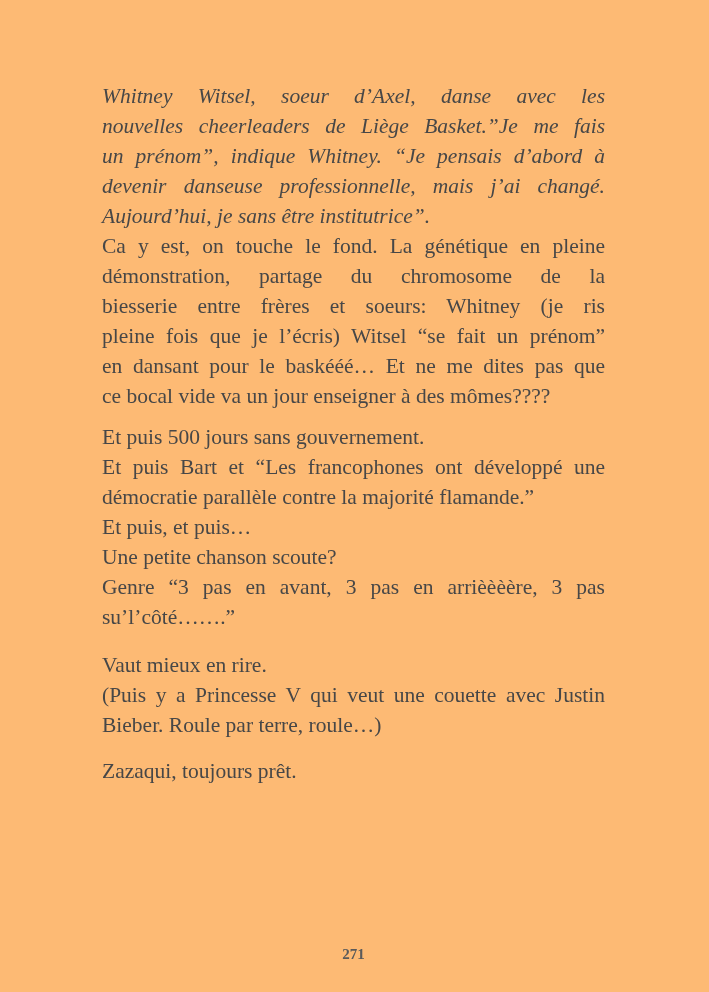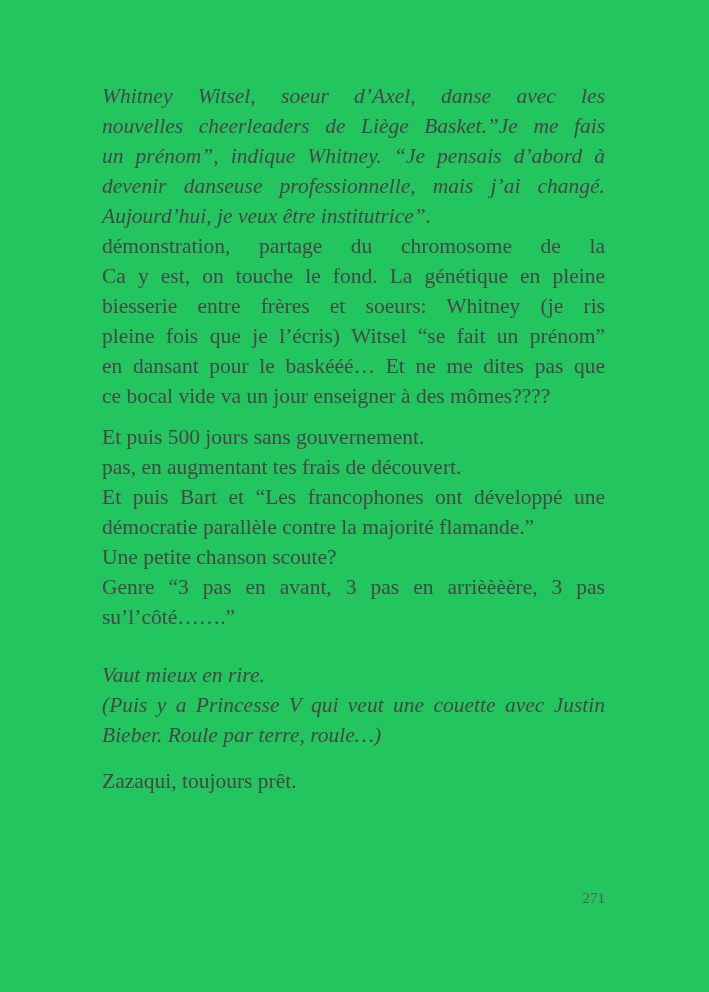--- a/index.html
+++ b/index.html
@@ -4,21 +4,21 @@
 <style>
   html, body {
     margin: 0;
     padding: 0;
     background: #ffffff;
   }
   .page {
     position: relative;
     width: 709px;
     height: 992px;
-    background: #22c55e;
+    background: #fdba74;
     overflow: hidden;
     font-family: "Liberation Serif", "DejaVu Serif", serif;
   }
   .text-column {
     position: absolute;
     left: 102px;
     top: 81px;
     width: 503px;
     color: #474747;
     font-size: 21.5px;
@@ -30,58 +30,59 @@
     text-align: left;
     white-space: pre-wrap;
   }
   .line.justified {
     text-align: justify;
     text-align-last: justify;
   }
   .footer {
     position: absolute;
     left: 102px;
-    top: 888px;
+    top: 944px;
     width: 503px;
-    text-align: right;
+    text-align: center;
     font-size: 15px;
     line-height: 20px;
     color: #5a5a5a;
+    font-weight: bold;
   }
 </style>
 </head>
 <body>
 
 <div class="page">
   <div class="text-column" id="text-column">
       <div class="block italic">
         <div class="line justified">Whitney Witsel, soeur d’Axel, danse avec les</div>
         <div class="line justified">nouvelles cheerleaders de Liège Basket.”Je me fais</div>
         <div class="line justified">un prénom”, indique Whitney. “Je pensais d’abord à</div>
         <div class="line justified">devenir danseuse professionnelle, mais j’ai changé.</div>
-        <div class="line">Aujourd’hui, je veux être institutrice”.</div>
+        <div class="line">Aujourd’hui, je sans être institutrice”.</div>
       </div>
       <div class="block">
+        <div class="line justified">Ca y est, on touche le fond. La génétique en pleine</div>
         <div class="line justified">démonstration, partage du chromosome de la</div>
-        <div class="line justified">Ca y est, on touche le fond. La génétique en pleine</div>
         <div class="line justified">biesserie entre frères et soeurs: Whitney (je ris</div>
         <div class="line justified">pleine fois que je l’écris) Witsel “se fait un prénom”</div>
         <div class="line justified">en dansant pour le baskééé… Et ne me dites pas que</div>
         <div class="line">ce bocal vide va un jour enseigner à des mômes????</div>
       </div>
       <div class="block" style="margin-top: 11px;">
         <div class="line">Et puis 500 jours sans gouvernement.</div>
-        <div class="line">pas, en augmentant tes frais de découvert.</div>
         <div class="line justified">Et puis Bart et “Les francophones ont développé une</div>
         <div class="line">démocratie parallèle contre la majorité flamande.”</div>
+        <div class="line">Et puis, et puis…</div>
         <div class="line">Une petite chanson scoute?</div>
         <div class="line justified">Genre “3 pas en avant, 3 pas en arrièèèère, 3 pas</div>
         <div class="line">su’l’côté…….”</div>
       </div>
-      <div class="block" style="margin-top: 28px; font-style: italic;">
+      <div class="block" style="margin-top: 18px;">
         <div class="line">Vaut mieux en rire.</div>
         <div class="line justified">(Puis y a Princesse V qui veut une couette avec Justin</div>
         <div class="line">Bieber. Roule par terre, roule…)</div>
       </div>
       <div class="block" style="margin-top: 16px;">
         <div class="line">Zazaqui, toujours prêt.</div>
       </div>
     </div>
   <div class="footer">271</div>
 </div>

